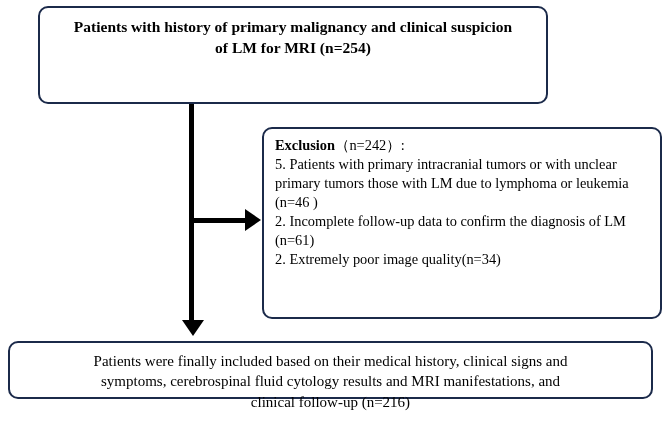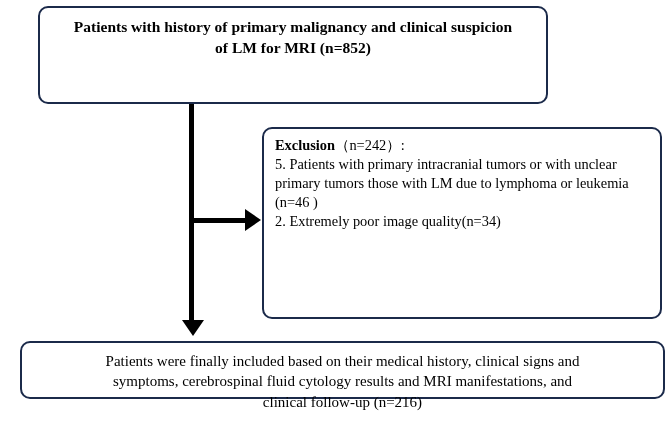--- a/index.html
+++ b/index.html
@@ -58,21 +58,21 @@
     font-weight: bold;
   }
   #box-excl .excl-head .nonbold {
     font-weight: normal;
   }
   #box-excl p {
     margin: 0;
   }
   
   #box-bottom {
-    left: 20px;
+    left: 8px;
     top: 341px;
     width: 645px;
     height: 58px;
   }
   #box-bottom .box-inner {
     text-align: center;
     font-size: 15px;
     line-height: 1.35;
     padding-top: 8px;
   }
@@ -103,34 +103,35 @@
   }
 </style>
 </head>
 <body>
 
 <div id="canvas">
 
   <div class="box" id="box-top">
     <div class="box-inner">
       <div>Patients with history of primary malignancy and clinical suspicion</div>
-      <div>of LM for MRI (n=852)</div>
+      <div>of LM for MRI (n=254)</div>
     </div>
   </div>
 
   <div class="vline" id="trunk" style="left:189px; top:104px; width:5px; height:219px;"></div>
   <div class="arrowhead-down" style="left:182px; top:320px;"></div>
 
   <div class="hline" id="branch" style="left:189px; top:218px; width:58px; height:5px;"></div>
   <div class="arrowhead-right" style="left:245px; top:209px;"></div>
 
   <div class="box" id="box-excl">
     <div class="box-inner">
       <p class="excl-head"><span>Exclusion</span><span class="nonbold">（n=242）:</span></p>
       <p>5. Patients with primary intracranial tumors or with unclear primary tumors those with LM due to lymphoma or leukemia (n=46 )</p>
+      <p>2. Incomplete follow-up data to confirm the diagnosis of LM (n=61)</p>
       <p>2. Extremely poor image quality(n=34)</p>
     </div>
   </div>
 
   <div class="box" id="box-bottom">
     <div class="box-inner">
       <div>Patients were finally included based on their medical history, clinical signs and</div>
       <div>symptoms, cerebrospinal fluid cytology results and MRI manifestations, and</div>
       <div>clinical follow-up (n=216)</div>
     </div>

